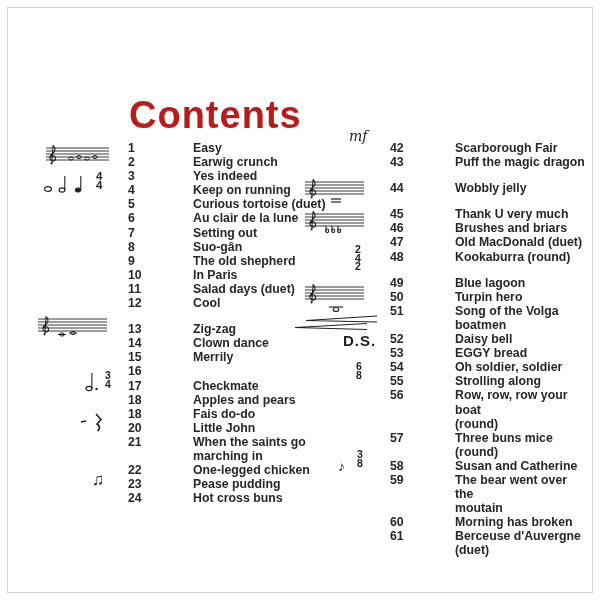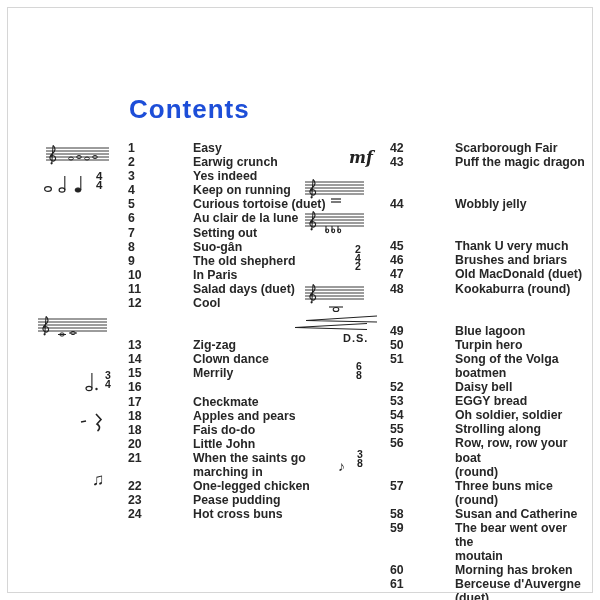--- a/index.html
+++ b/index.html
@@ -1,35 +1,35 @@
 <!DOCTYPE html>
 <html><head>
 <meta charset="utf-8">
 <style>
   html,body{margin:0;padding:0;}
   body{width:600px;height:600px;position:relative;background:#ffffff;
        font-family:"Liberation Sans", sans-serif;overflow:hidden;}
   .page-frame{position:absolute;left:7px;top:7px;right:7px;bottom:7px;
               border:1px solid #d6d6d6;pointer-events:none;}
-  .page-title{position:absolute;left:129px;top:94px;font-size:26px;font-weight:bold;
-              color:#1d4ed8;letter-spacing:1px;}
+  .page-title{position:absolute;left:129px;top:94px;font-size:38px;font-weight:bold;
+              color:#b91c1c;letter-spacing:1px;}
   .toc-col{position:absolute;color:#272727;font-size:12.3px;font-weight:bold;}
   #left-col{left:128px;top:141px;width:205px;}
   #right-col{left:390px;top:141px;width:195px;}
-  .toc-group + .toc-group{margin-top:28px;}
+  .toc-group + .toc-group{margin-top:12px;}
   .toc-row{display:flex;line-height:14.1px;}
   .toc-num{width:26px;flex:none;}
   .toc-title{flex:1;padding-left:39px;}
   .micon{position:absolute;color:#222;}
   .micon svg{display:block;}
   .tsig{display:inline-flex;flex-direction:column;align-items:center;
         font-size:10.5px;font-weight:bold;line-height:8.5px;color:#222;}
-  .icon-mf{left:349px;top:148px;font-family:"DejaVu Serif", serif;
-           font-style:italic;font-weight:bold;font-size:16px;}
-  .icon-ds{left:343px;top:332px;font-size:11px;font-weight:bold;letter-spacing:1px;}
+  .icon-mf{left:349px;top:128px;font-family:"DejaVu Serif", serif;
+           font-style:italic;font-weight:normal;font-size:14px;}
+  .icon-ds{left:343px;top:332px;font-size:15px;font-weight:bold;letter-spacing:1px;}
   .icon-staff-a{left:44px;top:144px;}
   .icon-notes-row{left:42px;top:170px;display:flex;align-items:flex-start;}
   .icon-notes-row .tsig{margin-left:4px;margin-top:2px;font-size:11.5px;line-height:9px;}
   .icon-staff-b{left:36px;top:316px;}
   .icon-dotted-note{left:82px;top:370px;display:flex;align-items:flex-start;}
   .icon-dotted-note .tsig{margin-left:5px;margin-top:1px;}
   .icon-rest{left:80px;top:412px;}
   .icon-eighth-pair{left:92px;top:470px;font-size:17px;}
   .icon-staff-c{left:303px;top:178px;}
   .icon-staff-d{left:303px;top:210px;}

